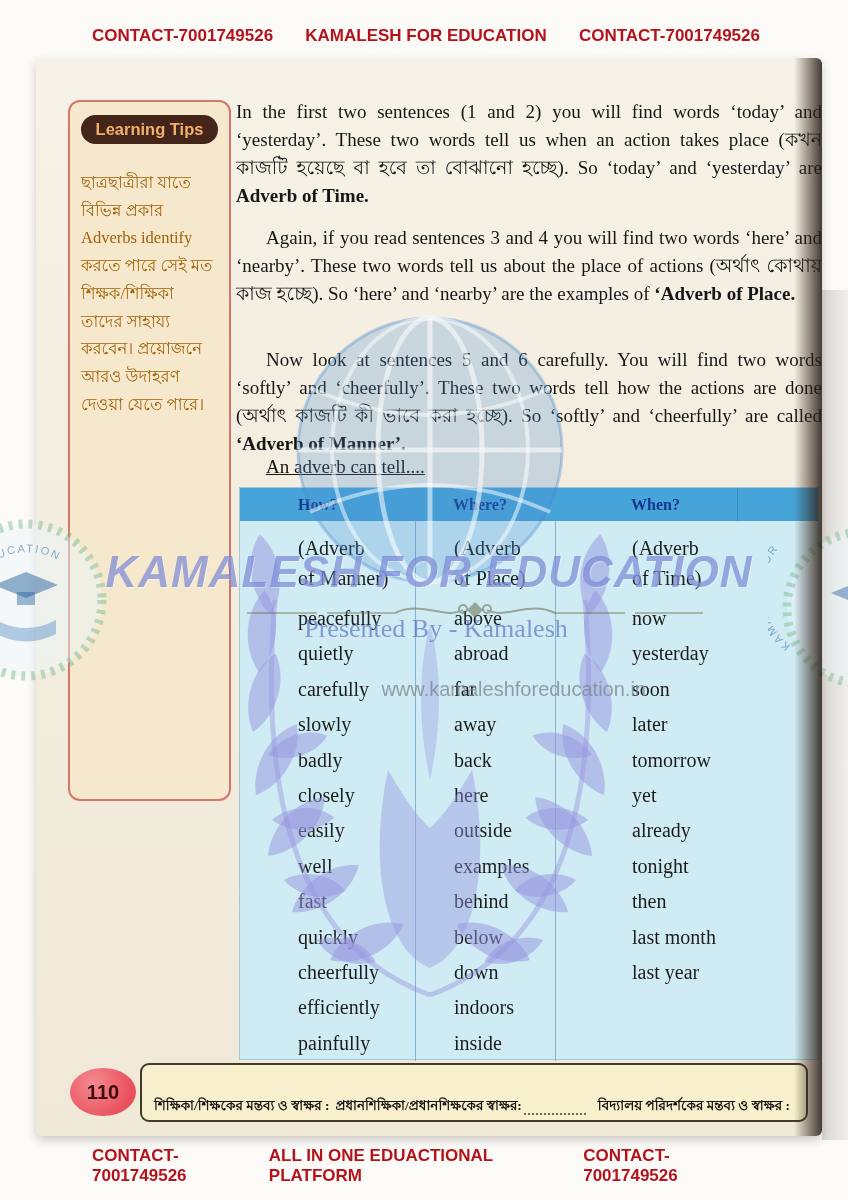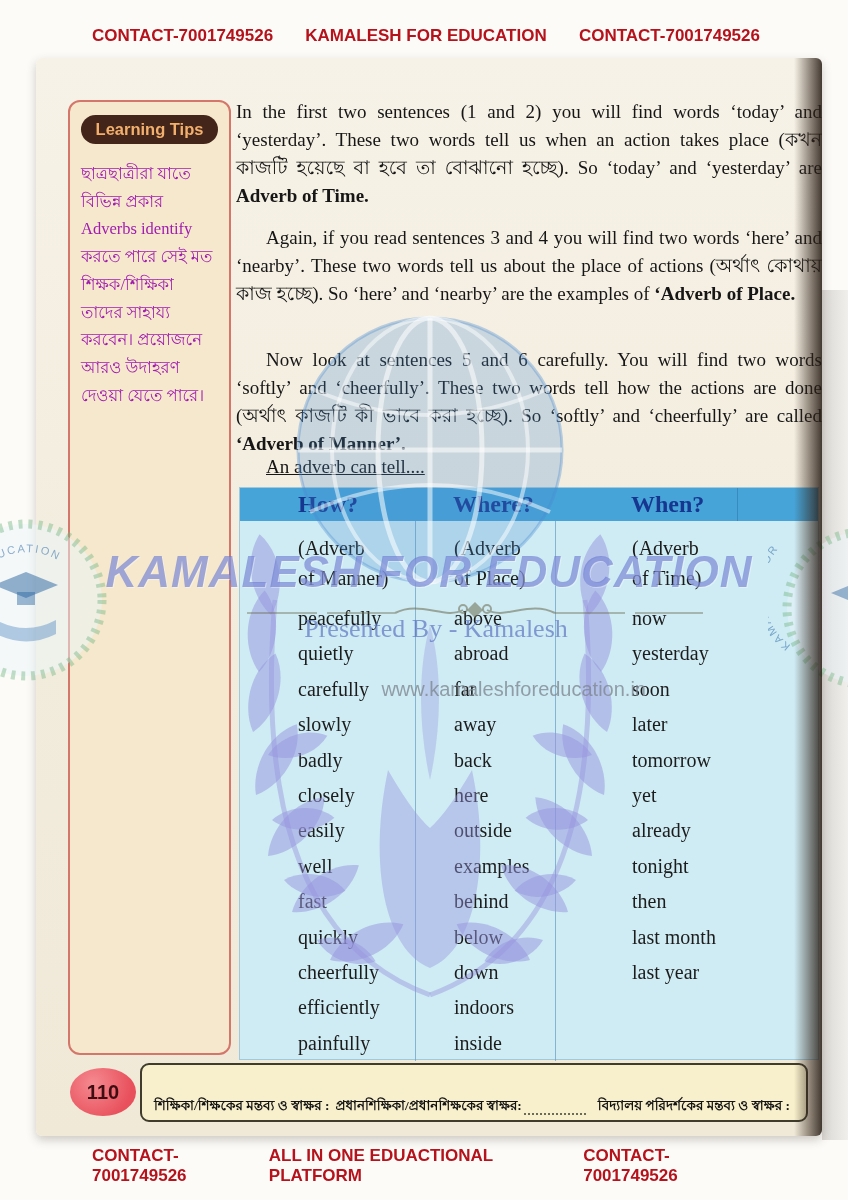--- a/index.html
+++ b/index.html
@@ -24,41 +24,41 @@
     background:linear-gradient(90deg,#cfccc7,#ecebe8);opacity:.75;}
 
   
   .page{position:absolute;left:36px;top:58px;width:786px;height:1078px;
     background:linear-gradient(180deg,#f7f2e7 0%,#f2ecdd 55%,#f0e9d8 100%);
     border-radius:6px;box-shadow:0 4px 10px rgba(70,60,45,.25);overflow:hidden;}
   .page-right-shadow{position:absolute;right:0;top:0;bottom:0;width:28px;z-index:6;
     background:linear-gradient(90deg,rgba(60,44,32,0),rgba(52,38,28,.55) 60%,rgba(35,25,18,.85));pointer-events:none;}
 
   
-  .tips-box{position:absolute;left:32px;top:42px;width:163px;height:955px;
+  .tips-box{position:absolute;left:32px;top:42px;width:163px;height:701px;
     background:var(--tips-bg);border:2px solid var(--tips-border);border-radius:12px;z-index:1;}
   .tips-pill{margin:13px auto 0;width:max-content;max-width:150px;background:var(--tips-pill-bg);
     color:var(--tips-pill-text);font-family:"Liberation Sans",sans-serif;font-weight:bold;
     font-size:16.5px;padding:5px 15px;border-radius:17px;text-align:center;}
-  .tips-body{padding:16px 10px 0 11px;font-size:16.5px;line-height:1.68;color:#a21caf;font-weight:500;}
+  .tips-body{padding:16px 10px 0 11px;font-size:16.5px;line-height:1.68;color:#a16207;font-weight:500;margin-top:9px;}
 
   
   .para{position:absolute;left:200px;width:586px;font-size:19px;line-height:28px;
     color:#161616;text-align:justify;z-index:1;}
   .para .b{font-weight:bold;}
   .para.indent{text-indent:30px;}
   .p1{top:40px;} .p2{top:166px;} .p3{top:288px;}
   .intro-line{position:absolute;left:230px;top:398px;font-size:19px;color:#161616;z-index:1;text-decoration:underline;}
 
   
   .tbl{position:absolute;left:203px;top:429px;width:580px;height:573px;
     background:var(--table-bg);border:1px solid #9fcadd;z-index:1;}
   .tbl-head{height:33px;background:var(--table-header-blue);display:grid;
     grid-template-columns:175px 140px 1fr;position:relative;}
-  .tbl-head span{font-weight:bold;font-size:24px;line-height:33px;color:var(--header-text-navy);}
+  .tbl-head span{font-weight:bold;font-size:16px;line-height:33px;color:var(--header-text-navy);}
   .th0{padding-left:58px;} .th1{padding-left:38px;} .th2{padding-left:76px;}
   .head-sep{position:absolute;left:497px;top:0;width:1px;height:33px;background:rgba(40,100,150,.4);}
   .tbl-body{display:grid;grid-template-columns:175px 140px 1fr;height:538px;border-radius:30px;}
   .tcol{position:relative;}
   .tcol1,.tcol2{border-left:1px solid rgba(110,160,195,.75);}
   .tcol0{padding-left:58px;} .tcol1{padding-left:38px;} .tcol2{padding-left:76px;}
   .tsub{height:80px;padding-top:12px;font-size:20px;line-height:30px;color:#1b1b1b;}
   .tword{height:35.4px;line-height:35.4px;font-size:20px;color:#1c1c1c;}
 
   

